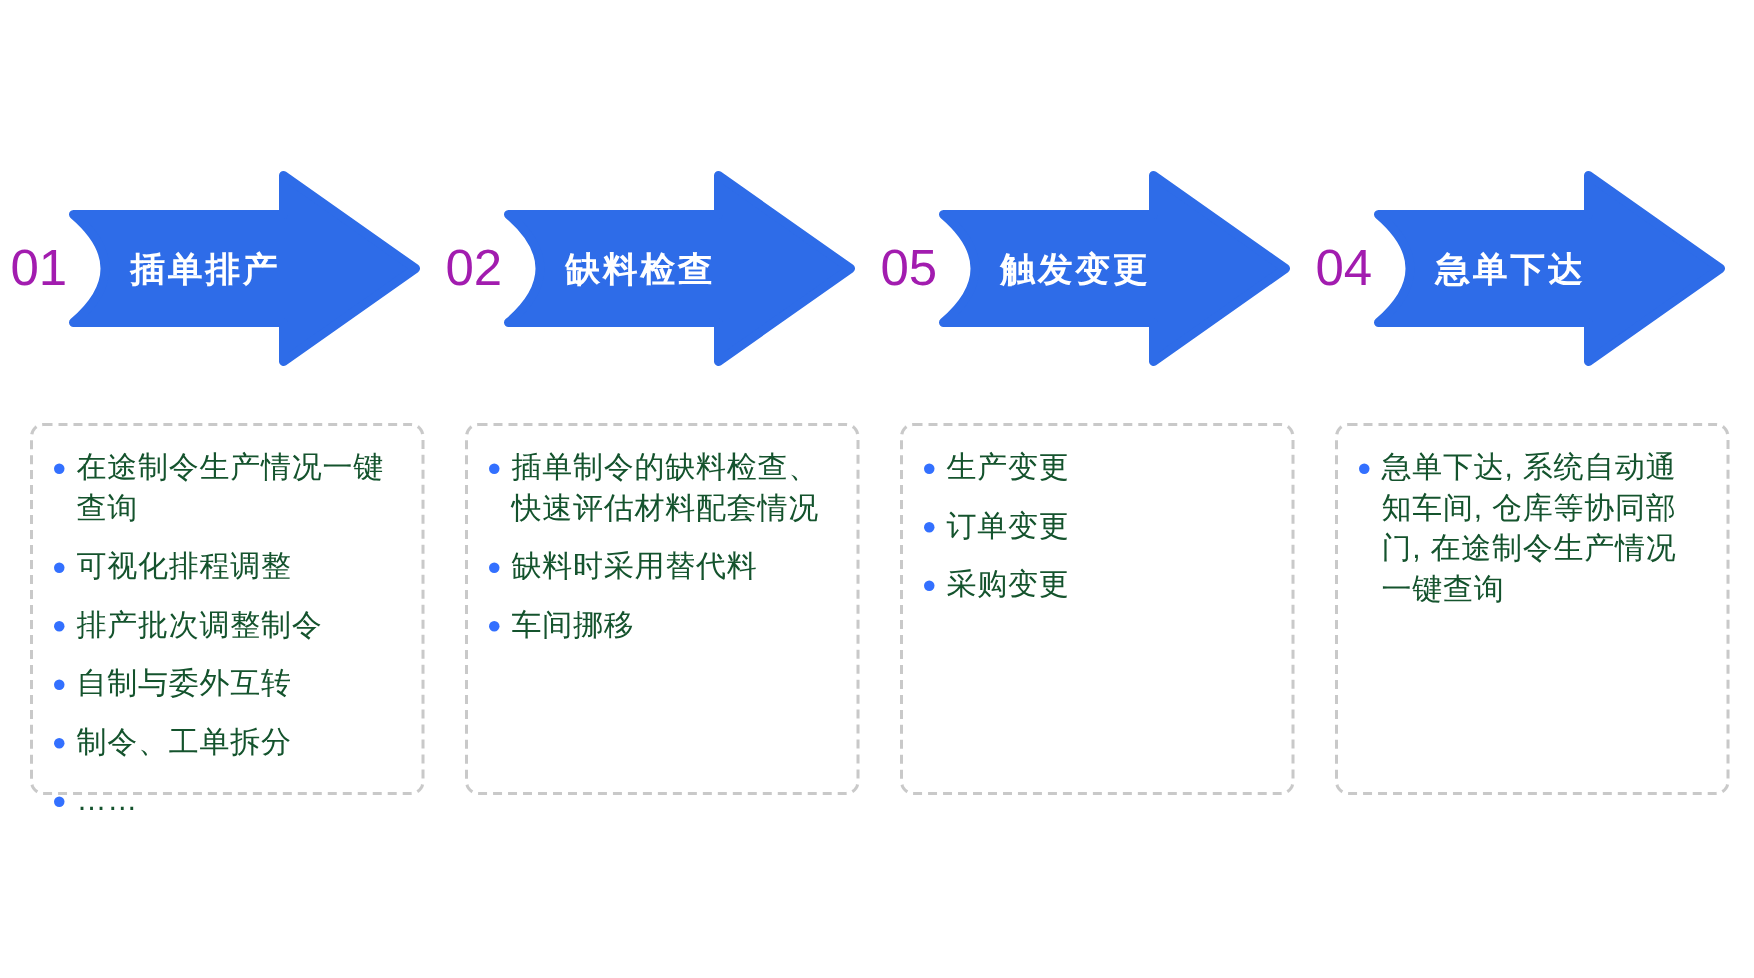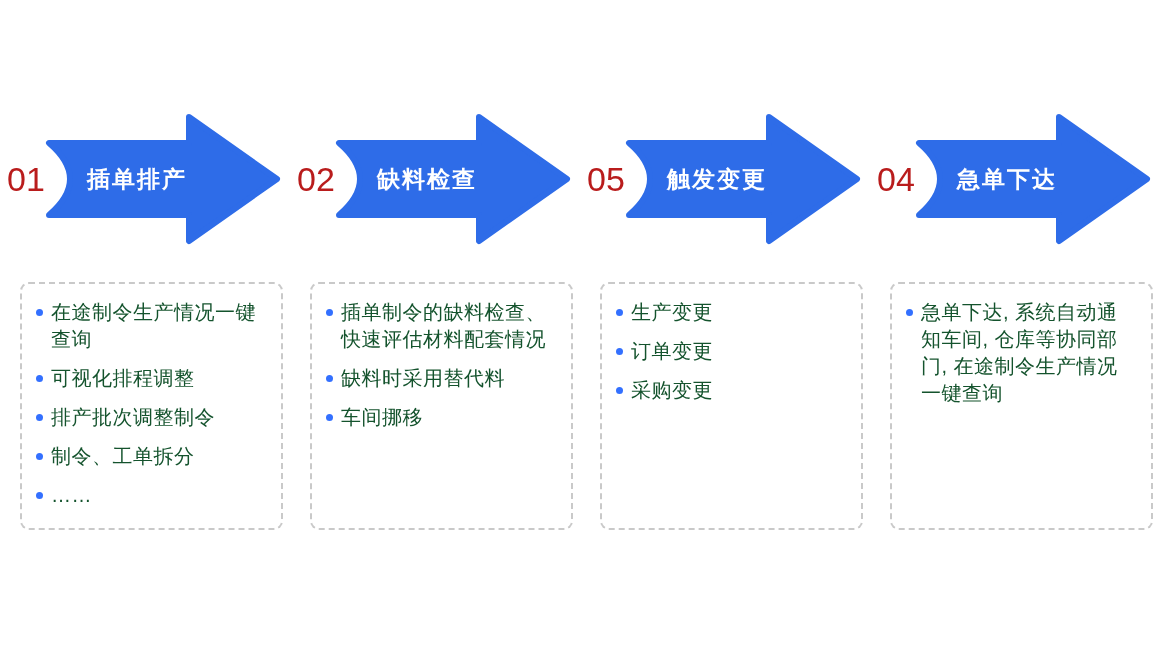--- a/index.html
+++ b/index.html
@@ -16,21 +16,21 @@
     gap:27px;
   }
   .column { width:263px; flex:none; position:relative; }
 
   
   .arrow-row { position:relative; height:132px; }
   .step-num {
     position:absolute; left:-13px; top:50%;
     transform:translateY(-50%);
     font-size:34px; line-height:1;
-    color:#b91c1c;
+    color:#a21caf;
     letter-spacing:0px;
   }
   .arrow-wrap { position:absolute; left:17px; top:0; width:246px; height:132px; }
   .arrow-wrap svg { display:block; width:246px; height:132px; }
   .arrow-label {
     position:absolute; left:30px; top:0; width:140px; height:132px;
     display:flex; align-items:center; justify-content:center;
     color:#ffffff; font-size:23px; font-weight:bold; letter-spacing:2px;
     white-space:nowrap;
   }
@@ -85,20 +85,24 @@
             <li>
               <span class="dot"></span>
               <span class="item-text">可视化排程调整</span>
             </li>
 
             <li>
               <span class="dot"></span>
               <span class="item-text">排产批次调整制令</span>
             </li>
 
+            <li>
+              <span class="dot"></span>
+              <span class="item-text">自制与委外互转</span>
+            </li>
 
             <li>
               <span class="dot"></span>
               <span class="item-text">制令、工单拆分</span>
             </li>
 
             <li>
               <span class="dot"></span>
               <span class="item-text">……</span>
             </li>

